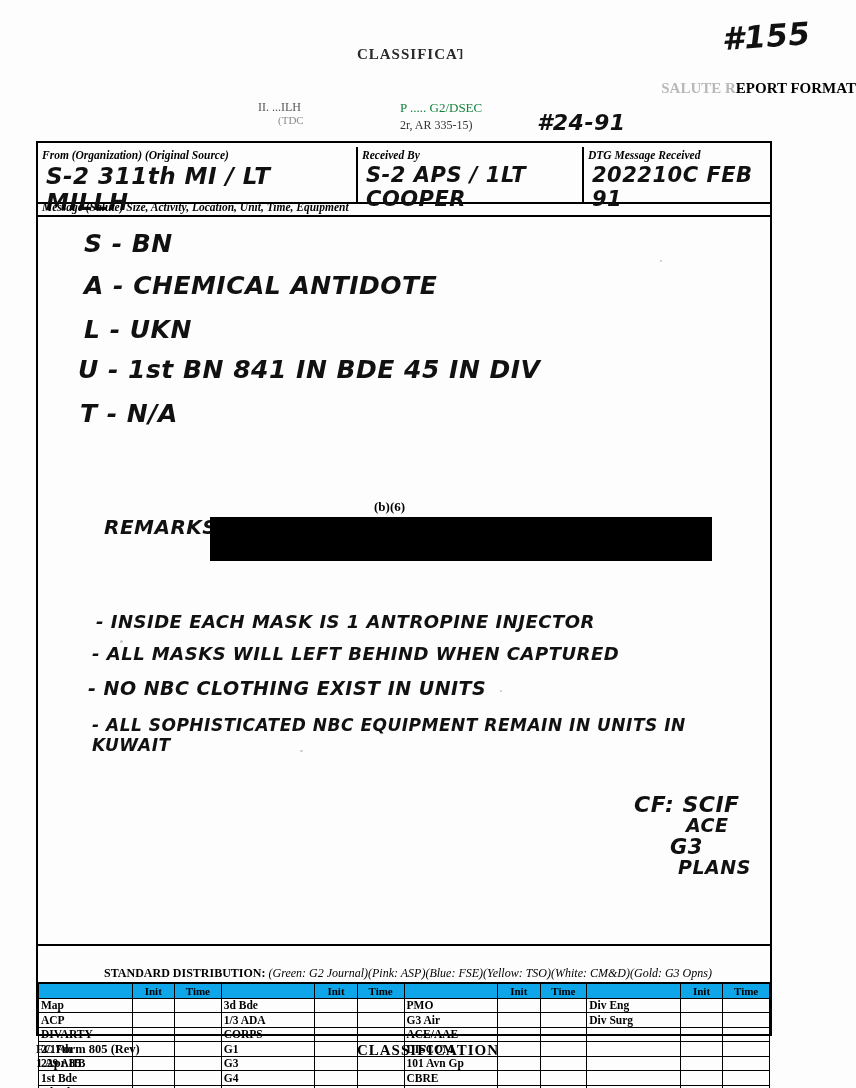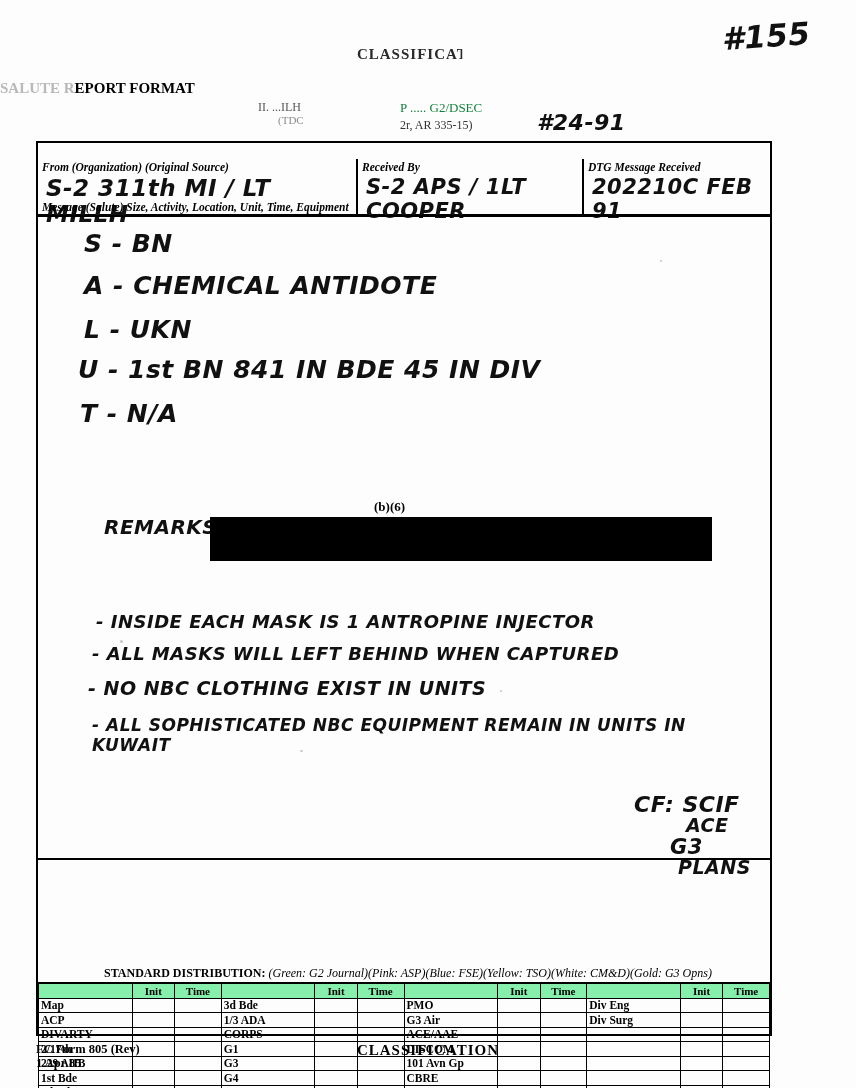--- a/index.html
+++ b/index.html
@@ -49,21 +49,21 @@
     letter-spacing: 1px;
     color: #2a2a2a;
     
     clip-path: inset(0 46% 0 0);
   }
   .fmt-title {
     position: absolute;
     top: 80px;
     left: 0;
     right: 0;
-    text-align: left;
+    text-align: right;
     font-size: 15px;
     font-weight: bold;
   }
   .fmt-title .dim { color: #b9b9b9; }
   .fmt-sub1 {
     position: absolute;
     top: 100px;
     left: 258px;
     font-size: 12px;
     color: #555;
@@ -103,21 +103,21 @@
     top: 141px;
     width: 736px;
     height: 895px;
     border: 2px solid #000;
     box-sizing: border-box;
   }
 
   
   .row1 {
     position: absolute;
-    left: 0; top: 16px; right: 0;
+    left: 0; top: 4px; right: 0;
     height: 57px;
     border-bottom: 2px solid #000;
     box-sizing: border-box;
   }
   .cell-from { position: absolute; left: 0; top: 0; width: 320px; height: 100%; box-sizing: border-box; border-right: 2px solid #000;}
   .cell-recv { position: absolute; left: 320px; top: 0; width: 226px; height: 100%; box-sizing: border-box; border-right: 2px solid #000;}
   .cell-dtg  { position: absolute; left: 546px; top: 0; right: 0; height: 100%; box-sizing: border-box;}
   .lbl {
     font-size: 11.5px;
     font-weight: bold;
@@ -140,21 +140,21 @@
     height: 17px;
     border-bottom: 2px solid #000;
     box-sizing: border-box;
   }
   .msg-label-row .lbl { padding-top: 1px; }
 
   
   .msg-body {
     position: absolute;
     left: 0; top: 74px; right: 0;
-    height: 643px;
+    height: 729px;
     box-sizing: border-box;
     border-bottom: 2px solid #000;
   }
   .salute {
     position: absolute;
     font-size: 25px;
   }
   .redaction {
     position: absolute;
     left: 172px;
@@ -212,21 +212,21 @@
     font-weight: bold;
   }
   table.dist td, table.dist th {
     border: 1px solid #000;
     height: 14.5px;
     padding: 0 2px;
     box-sizing: border-box;
   }
   table.dist th {
     font-size: 11px;
-    background: #86efac;
+    background: #0ea5e9;
     text-align: center;
   }
   td.name  { width: 88px; }
   td.init  { width: 40px; }
   td.time  { width: 44px; }
   th.spacer { background: #d4d4d4; }
 
   
   .journal {
     position: absolute;

